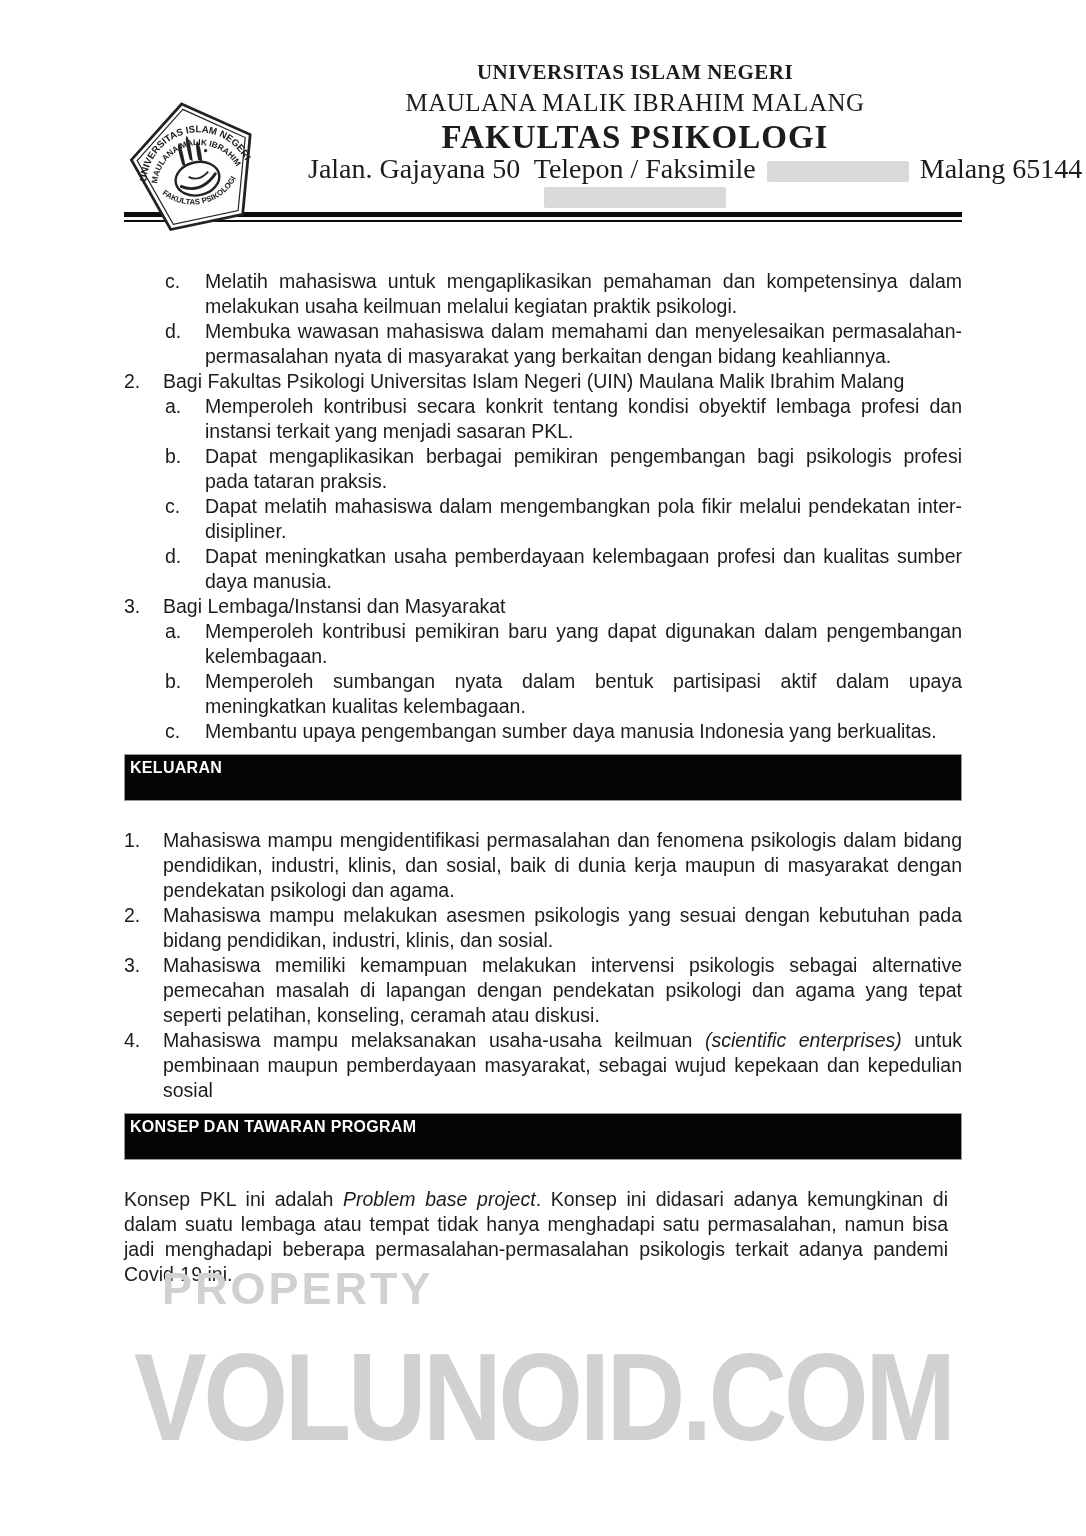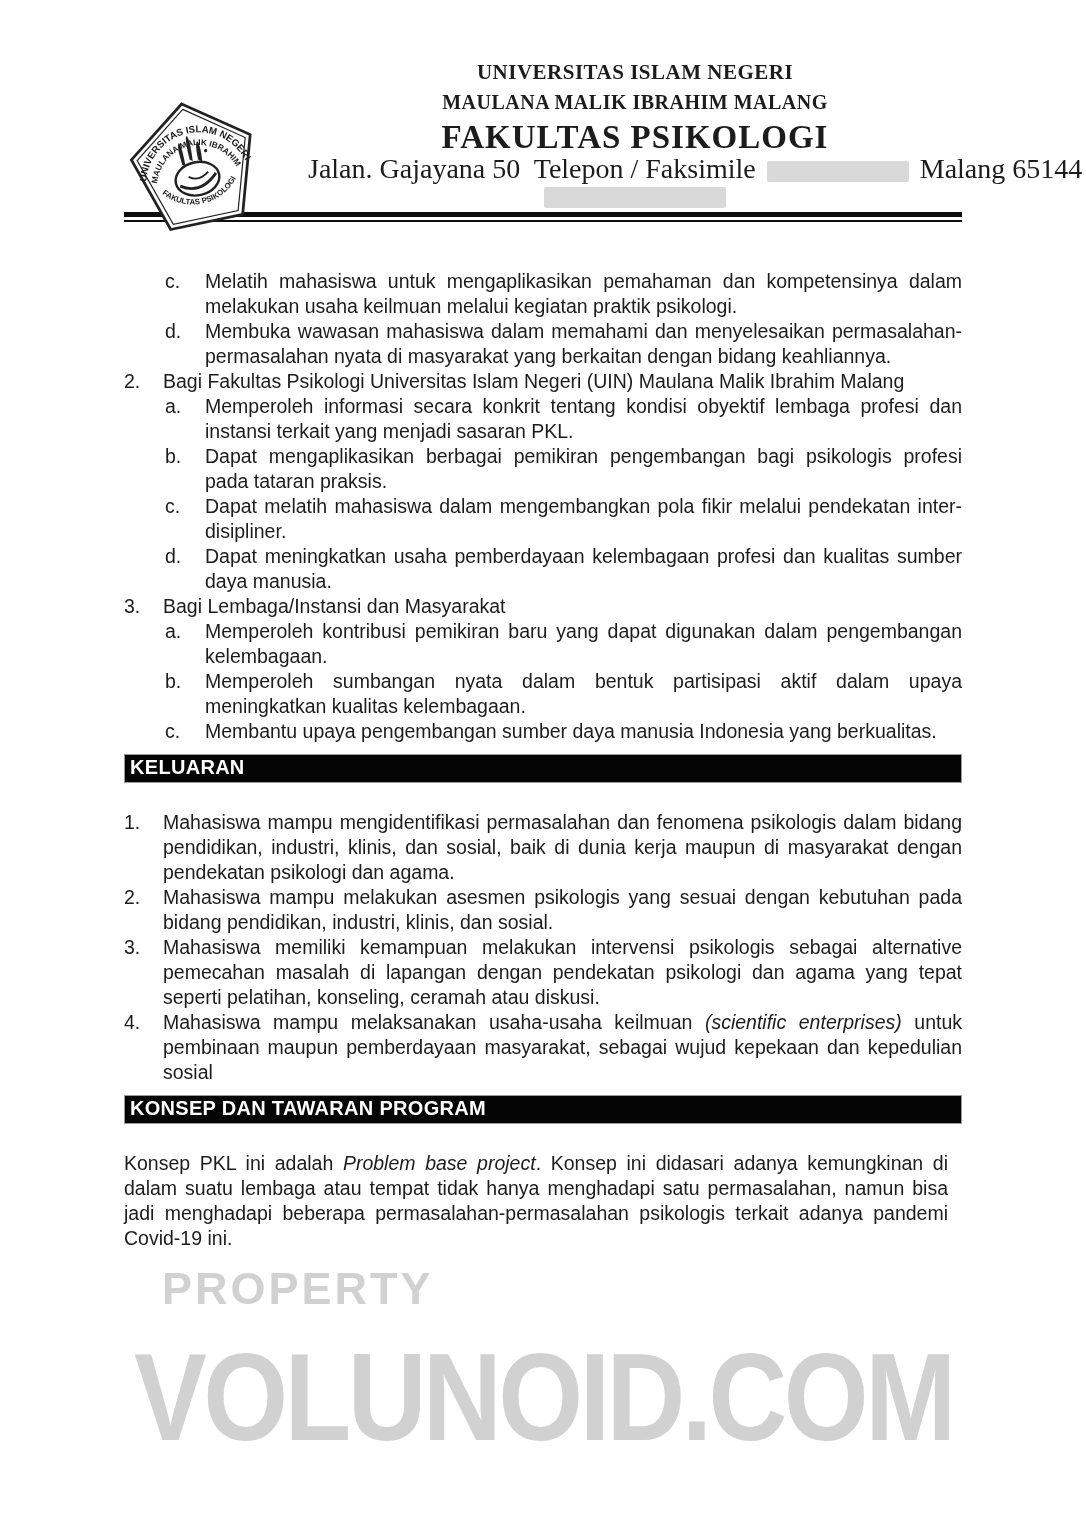--- a/index.html
+++ b/index.html
@@ -19,21 +19,21 @@
   .logo {
     position: absolute; left: 2px; top: 40px;
     width: 138px; height: 138px;
   }
   .head-text {
     margin-left: 184px;
     text-align: center;
     font-family: "Liberation Serif", serif;
   }
   .h-ministry, .h-univ1 { font-size: 21px; font-weight: bold; line-height: 29px; letter-spacing: .5px; }
-  .h-univ2 { font-size: 20px; font-weight: bold; line-height: 31px; letter-spacing: .5px; }
+  .h-univ2 { font-size: 25px; font-weight: normal; line-height: 31px; letter-spacing: .5px; }
   .h-fac   { font-size: 33px; font-weight: bold; line-height: 38px; letter-spacing: 1px; }
   .addr    { font-size: 28px; line-height: 26px; white-space: nowrap; }
   .redact {
     display: inline-block; vertical-align: -4px;
     height: 21px; background: #d9d9d9; border-radius: 2px;
     margin: 0 4px;
   }
   .redact.phone { width: 142px; }
   .redact.email { width: 182px; }
   .rule {
@@ -48,23 +48,23 @@
   .row .lbl { flex: 0 0 39px; }
   .row.lvl2 { margin-left: 41px; }
   .row.lvl2 .lbl { flex: 0 0 40px; }
   .row .txt { flex: 1 1 auto; text-align: justify; }
   .bar {
     margin-top: 10px;
     background: #050505;
     border: 1px solid #9a9a9a;
     color: #ffffff;
     font-weight: bold;
-    font-size: 20px;
+    font-size: 16px;
     line-height: 25px;
-    padding: 0 0 2px 5px;
+    padding: 0 0 20px 5px;
     letter-spacing: .3px;
   }
   .bar + .list, .bar + .para { margin-top: 27px; }
   .para { text-align: justify; margin: 27px 14px 0 0; }
   
   .wm-1 {
     position: absolute; left: 162px; top: 1263px;
     color: #d1d1d1; font-weight: bold; font-size: 45px;
     letter-spacing: 3px;
   }
@@ -137,21 +137,21 @@
         <div class="row lvl2">
           <span class="lbl">d.</span>
           <span class="txt"><span>Membuka wawasan mahasiswa dalam memahami dan menyelesaikan permasalahan-permasalahan nyata di masyarakat yang berkaitan dengan bidang keahliannya.</span></span>
         </div>
         <div class="row">
           <span class="lbl">2.</span>
           <span class="txt"><span>Bagi Fakultas Psikologi Universitas Islam Negeri (UIN) Maulana Malik Ibrahim Malang</span></span>
         </div>
         <div class="row lvl2">
           <span class="lbl">a.</span>
-          <span class="txt"><span>Memperoleh informasi secara konkrit tentang kondisi obyektif lembaga profesi dan instansi terkait yang menjadi sasaran PKL.</span></span>
+          <span class="txt"><span>Memperoleh kontribusi secara konkrit tentang kondisi obyektif lembaga profesi dan instansi terkait yang menjadi sasaran PKL.</span></span>
         </div>
         <div class="row lvl2">
           <span class="lbl">b.</span>
           <span class="txt"><span>Dapat mengaplikasikan berbagai pemikiran pengembangan bagi psikologis profesi pada tataran praksis.</span></span>
         </div>
         <div class="row lvl2">
           <span class="lbl">c.</span>
           <span class="txt"><span>Dapat melatih mahasiswa dalam mengembangkan pola fikir melalui pendekatan inter-disipliner.</span></span>
         </div>
         <div class="row lvl2">

